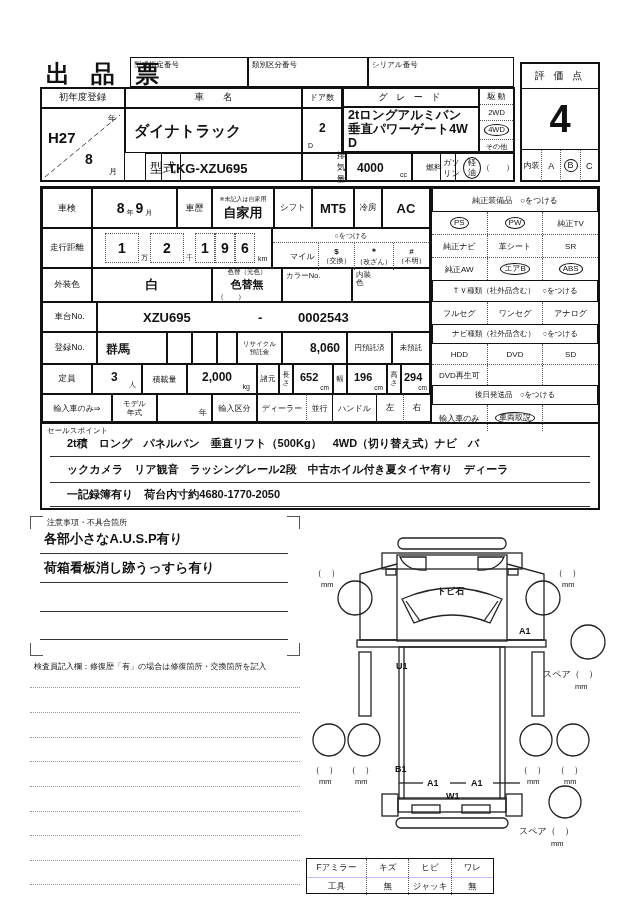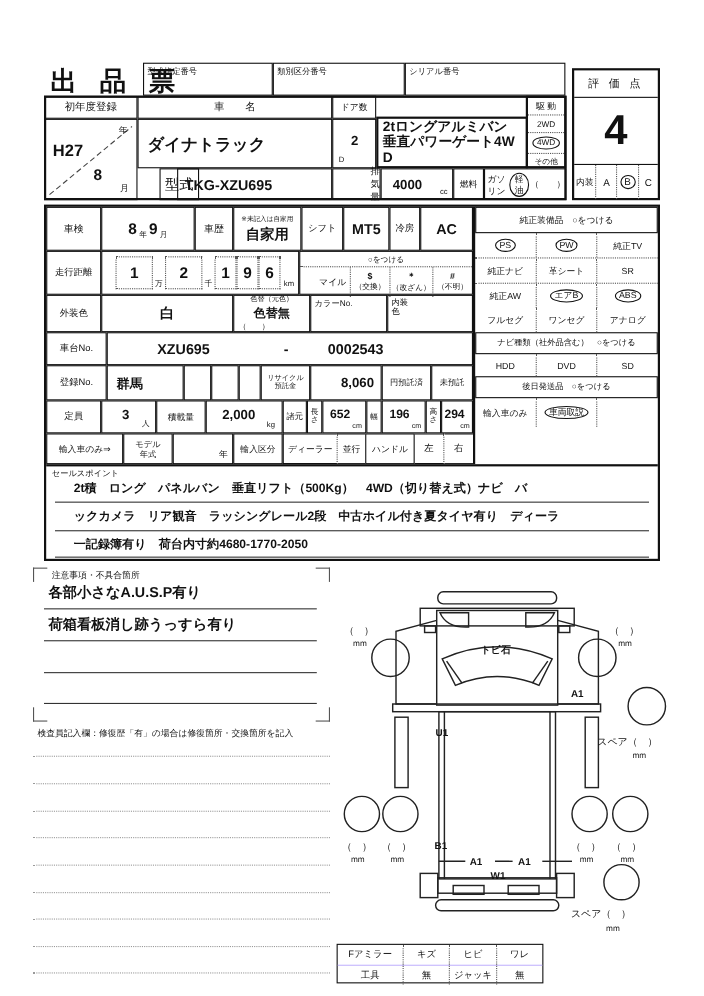--- a/index.html
+++ b/index.html
@@ -62,34 +62,35 @@
   <div class="abs b fc" style="left:302px;top:87px;width:40px;height:21px;font-size:8px;">ドア数</div>
   <div class="abs b" style="left:302px;top:108px;width:40px;height:45px;">
     <span class="abs bold" style="left:16px;top:12px;font-size:12px;">2</span>
     <span class="abs" style="left:5px;bottom:3px;font-size:7px;">D</span>
   </div>
   <div class="abs b fc" style="left:302px;top:153px;width:44px;height:29px;font-size:8.5px;padding-left:34px;">排気量</div>
   <div class="abs b" style="left:346px;top:153px;width:66px;height:29px;text-decoration:underline;">
     <span class="abs bold" style="left:10px;top:7px;font-size:12px;">4000</span>
     <span class="abs" style="right:4px;bottom:3px;font-size:7px;">cc</span>
   </div>
+  <div class="abs b2 fc" style="left:342px;top:87px;width:138px;height:21px;font-size:9px;letter-spacing:3px;">グ レ ー ド</div>
   <div class="abs b2" style="left:342px;top:106px;width:138px;height:47px;line-height:14px;">
     <div class="bold" style="padding-left:4px;font-size:12.5px;">2tロングアルミバン</div>
     <div class="bold" style="padding-left:4px;font-size:12.5px;">垂直パワーゲート4W</div>
     <div class="bold" style="padding-left:4px;font-size:12.5px;">D</div>
   </div>
   <div class="abs b2" style="left:478px;top:87px;width:37px;height:66px;">
     <div class="fc" style="height:15px;font-size:8px;">駆 動</div>
     <div class="fc dotT" style="height:15px;font-size:7.5px;">2WD</div>
     <div class="fc dotT" style="height:18px;font-size:7.5px;">
         <span class="circ">4WD</span>
       </div>
     <div class="fc dotT" style="height:14px;font-size:7px;">その他</div>
   </div>
-  <div class="abs b fc" style="left:412px;top:153px;width:28px;height:29px;font-size:8px;">燃料</div>
+  <div class="abs b fc" style="left:412px;top:153px;width:44px;height:29px;font-size:8px;">燃料</div>
   <div class="abs b fc" style="left:440px;top:153px;width:75px;height:29px;font-size:8px;gap:1px;">
     <span>ガソリン</span>
     <span class="circ">軽油</span>
     <span>（　　）</span>
   </div>
   <div class="abs b2" style="left:40px;top:87px;width:475px;height:95px;pointer-events:none;"></div>
 
   <div class="abs b2" style="left:520px;top:62px;width:80px;height:120px;">
     <div class="fc" style="height:24px;border-bottom:1px solid #111;font-size:10px;letter-spacing:3px;">評 価 点</div>
     <div class="fc bold" style="height:60px;font-size:38px;">4</div>
@@ -250,30 +251,36 @@
       </div>
       <div style="display:flex;height:22px;border-top:1px dotted #555;">
         <div class="fc" style="width:56px;font-size:8px;">純正AW</div>
         <div class="fc dotL" style="width:56px;font-size:8px;">
             <span class="circ">エアB</span>
           </div>
         <div class="fc dotL" style="width:56px;font-size:8px;">
             <span class="circ">ABS</span>
           </div>
       </div>
+      <div class="fc b" style="height:20px;font-size:7.5px;">ＴＶ種類（社外品含む）　○をつける</div>
       <div style="display:flex;height:22px;">
         <div class="fc" style="width:56px;font-size:8px;">フルセグ</div>
         <div class="fc dotL" style="width:56px;font-size:8px;">ワンセグ</div>
         <div class="fc dotL" style="width:56px;font-size:8px;">アナログ</div>
       </div>
       <div class="fc b" style="height:18px;font-size:7.5px;">ナビ種類（社外品含む）　○をつける</div>
       <div style="display:flex;height:20px;">
         <div class="fc" style="width:56px;font-size:8px;">HDD</div>
         <div class="fc dotL" style="width:56px;font-size:8px;">DVD</div>
         <div class="fc dotL" style="width:56px;font-size:8px;">SD</div>
+      </div>
+      <div style="display:flex;height:20px;border-top:1px dotted #555;">
+        <div class="fc" style="width:56px;font-size:8px;">DVD再生可</div>
+        <div class="fc dotL" style="width:56px;"></div>
+        <div class="fc dotL" style="width:56px;"></div>
       </div>
       <div class="fc b" style="height:18px;font-size:7.5px;">後日発送品　○をつける</div>
       <div style="display:flex;height:26px;">
         <div class="fc" style="width:56px;font-size:8px;">輸入車のみ</div>
         <div class="fc dotL" style="width:56px;font-size:8px;">
             <span class="circ">車両取説</span>
           </div>
         <div class="fc dotL" style="width:56px;"></div>
       </div>
     </div>

